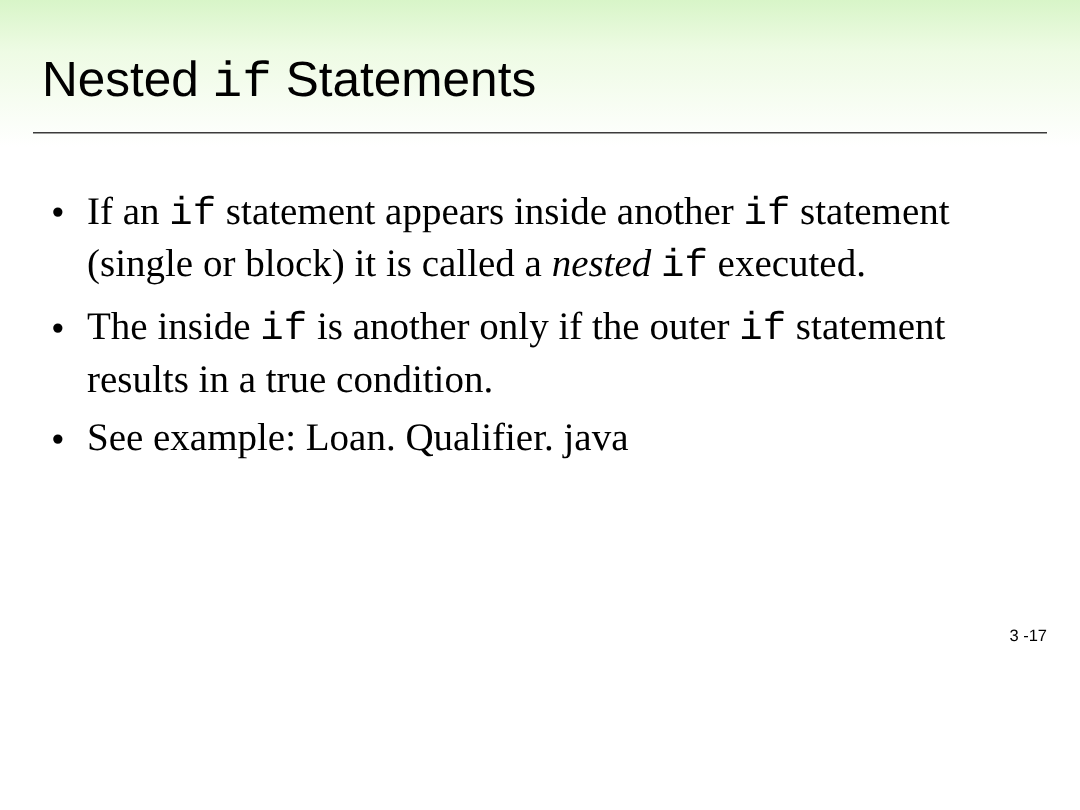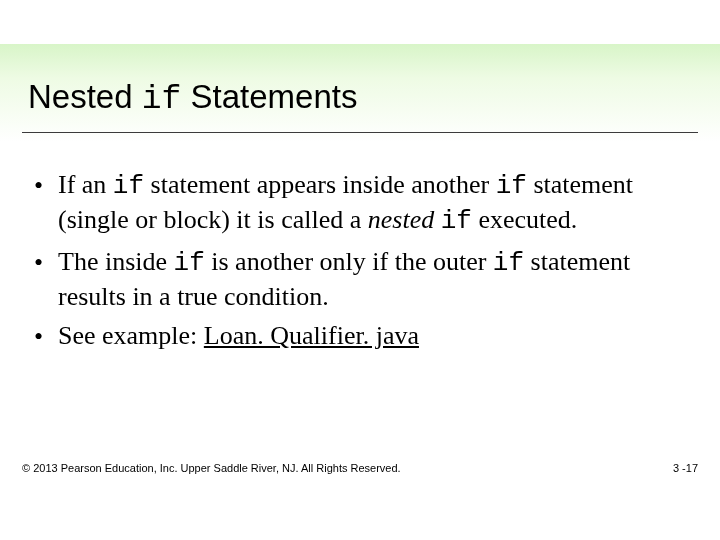--- a/index.html
+++ b/index.html
@@ -10,21 +10,20 @@
     background: #ffffff;
     font-family: "Times New Roman", Times, serif;
     color: #000;
     overflow: hidden;
   }
   .slide {
     position: relative;
     width: 720px;
     height: 444px;
     box-sizing: border-box;
-    margin-top: 44px;
   }
   .header-band {
     position: absolute;
     top: 0;
     left: 0;
     width: 720px;
     height: 98px;
     background: linear-gradient(to bottom, #d8f5c8 0%, #eefbe4 35%, #ffffff 100%);
   }
   .title {
@@ -68,21 +67,20 @@
   .bullet-text {
     flex: 1;
   }
   .code {
     font-family: "Courier New", Courier, monospace;
   }
   .italic {
     font-style: italic;
   }
   .link {
-    text-decoration: underline;
     color: #000;
   }
   .footer-left {
     position: absolute;
     left: 22px;
     bottom: 14px;
     font-family: Arial, Helvetica, sans-serif;
     font-size: 11px;
     color: #000;
   }
@@ -125,15 +123,14 @@
 
     <div class="bullet-row">
       <div class="dot">•</div>
       <div class="bullet-text">
         <span>See example: </span><span class="link">Loan. Qualifier. java</span>
       </div>
     </div>
 
   </div>
 
-  <div class="footer-left">© 2013 Pearson Education, Inc. Upper Saddle River, NJ. All Rights Reserved.</div>
   <div class="footer-right">3 -17</div>
 </div>
 
 </body></html>

